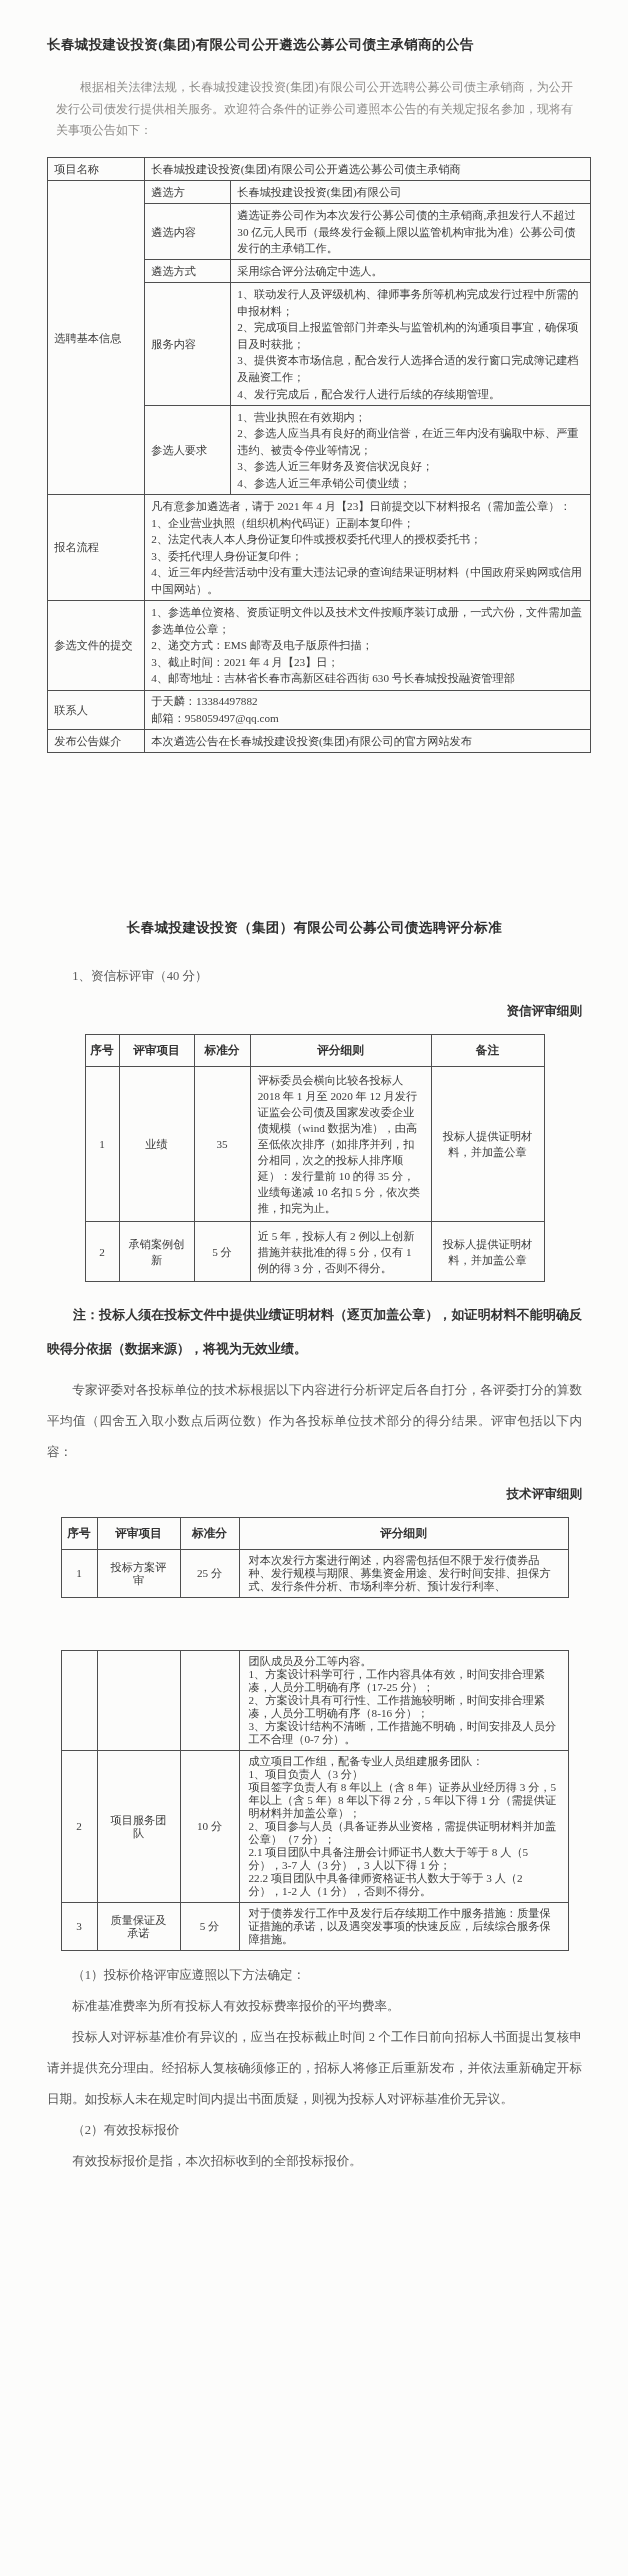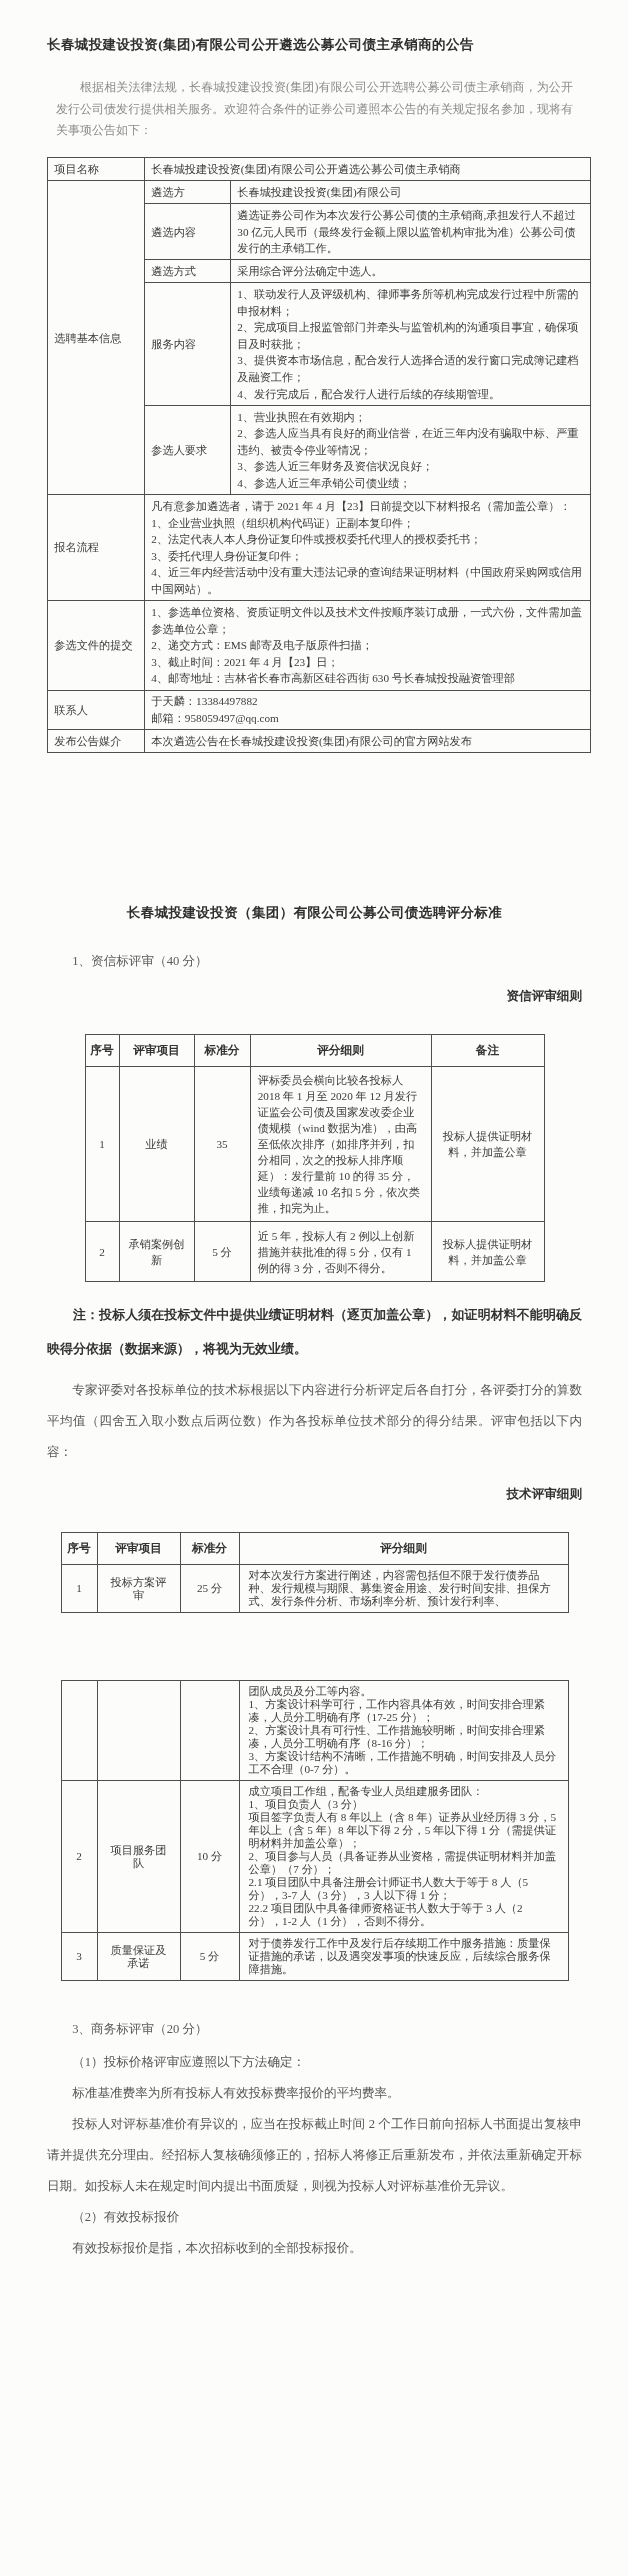--- a/index.html
+++ b/index.html
@@ -43,21 +43,21 @@
     padding:2.7px 6.3px;
     line-height:16.6px;
     vertical-align:middle;
     text-align:left;
   }
   td.ctr { text-align:center; }
   .pre { white-space:pre-line; }
   
   .spacer1 { height:151px; }
   .title2 {
-    margin:0;
+    margin:15px;
     text-align:center;
     font-size:13.5px;
     font-weight:bold;
     color:#2f2f2f;
     letter-spacing:0.4px;
   }
   .hnum {
     margin:30.5px 0 0 0;
     font-size:12.6px;
     color:#5a5a5a;
@@ -65,21 +65,21 @@
   }
   .caption {
     margin:18px 0 0 0;
     text-align:right;
     font-size:12.6px;
     font-weight:bold;
     color:#333333;
   }
   table.score {
     border-collapse:collapse;
-    margin:29px auto 0 auto;
+    margin:14px auto 0 auto;
     font-size:11.2px;
     color:#3c3c3c;
   }
   table.score th {
     border:0.9px solid #4f4f4f;
     font-weight:bold;
     padding:8px 2.7px;
     font-size:11.7px;
     color:#333;
   }
@@ -287,21 +287,20 @@
       </tr>
       <tr>
         <td class="ctr">3</td>
         <td class="ctr">质量保证及承诺</td>
         <td class="ctr">5 分</td>
         <td class="pre">对于债券发行工作中及发行后存续期工作中服务措施：质量保证措施的承诺，以及遇突发事项的快速反应，后续综合服务保障措施。</td>
       </tr>
     </tbody>
   </table>
 
-  <p class="hnum mt44">3、商务标评审（20 分）</p>
   <p class="para mt10">（1）投标价格评审应遵照以下方法确定：</p>
   <p class="para">标准基准费率为所有投标人有效投标费率报价的平均费率。</p>
   <p class="para">投标人对评标基准价有异议的，应当在投标截止时间 2 个工作日前向招标人书面提出复核申请并提供充分理由。经招标人复核确须修正的，招标人将修正后重新发布，并依法重新确定开标日期。如投标人未在规定时间内提出书面质疑，则视为投标人对评标基准价无异议。</p>
   <p class="para">（2）有效投标报价</p>
   <p class="para">有效投标报价是指，本次招标收到的全部投标报价。</p>
 
 </div>
 
 
 </body></html>

